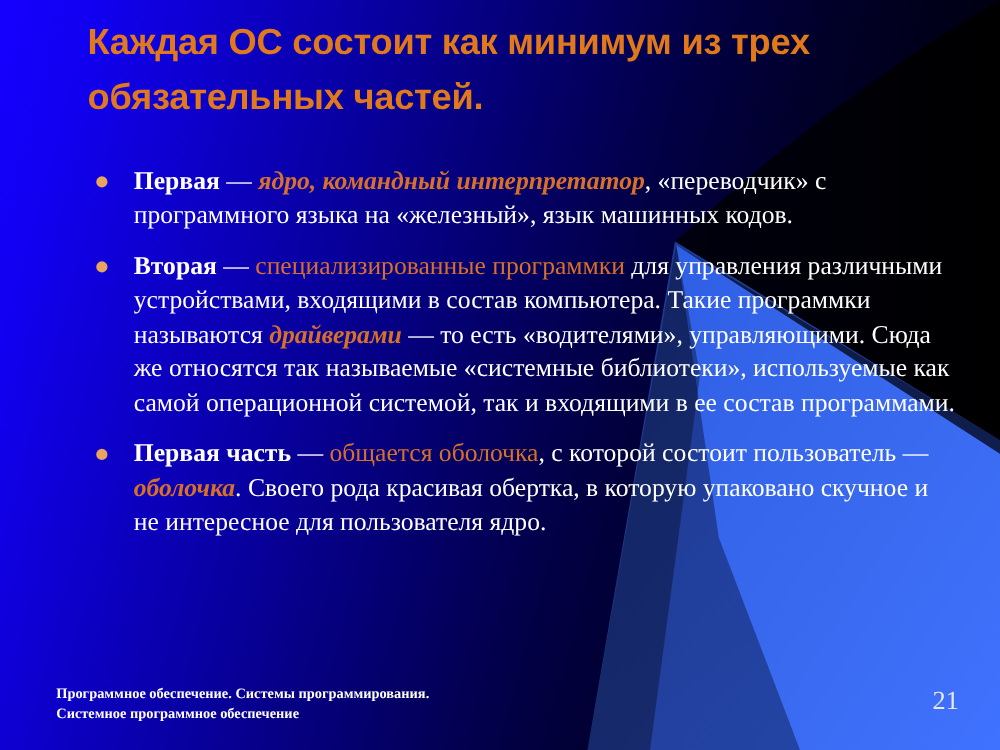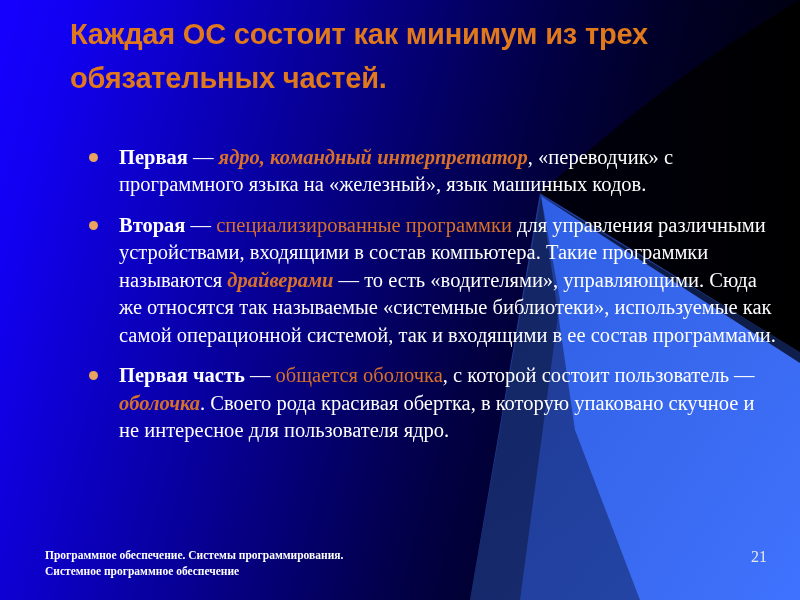--- a/index.html
+++ b/index.html
@@ -56,21 +56,21 @@
     color: #e0781c;
     letter-spacing: -0.2px;
   }
 
   
   #body-list {
     position: absolute;
     left: 62px;
     top: 128px;
     width: 700px;
-    margin: 16px;
+    margin: 4px;
     padding: 0;
     list-style: none;
   }
 
   .bullet-item {
     position: relative;
     padding-left: 41px;
     margin-bottom: 13px;
     font-size: 20.5px;
     line-height: 1.34;
@@ -117,21 +117,21 @@
     line-height: 1.42;
     color: #ffffff;
   }
 
   
   #slide-number {
     position: absolute;
     right: 33px;
     top: 548px;
     font-family: "Liberation Serif", "DejaVu Serif", serif;
-    font-size: 16px;
+    font-size: 21px;
     color: #e8e8e8;
   }
 </style>
 </head>
 <body>
 
 <div id="slide">
 
   <div class="deco">
     <svg viewBox="0 0 800 600" xmlns="http://www.w3.org/2000/svg" aria-hidden="true">

